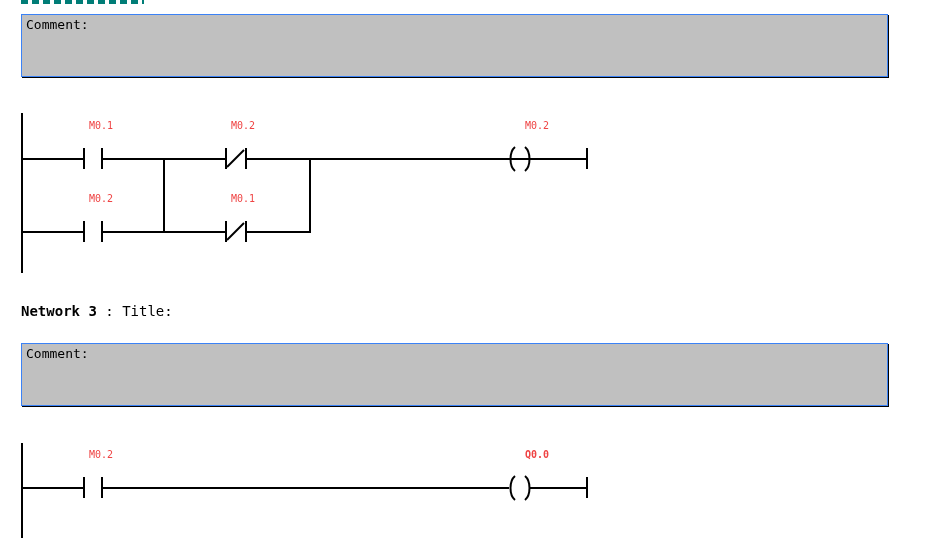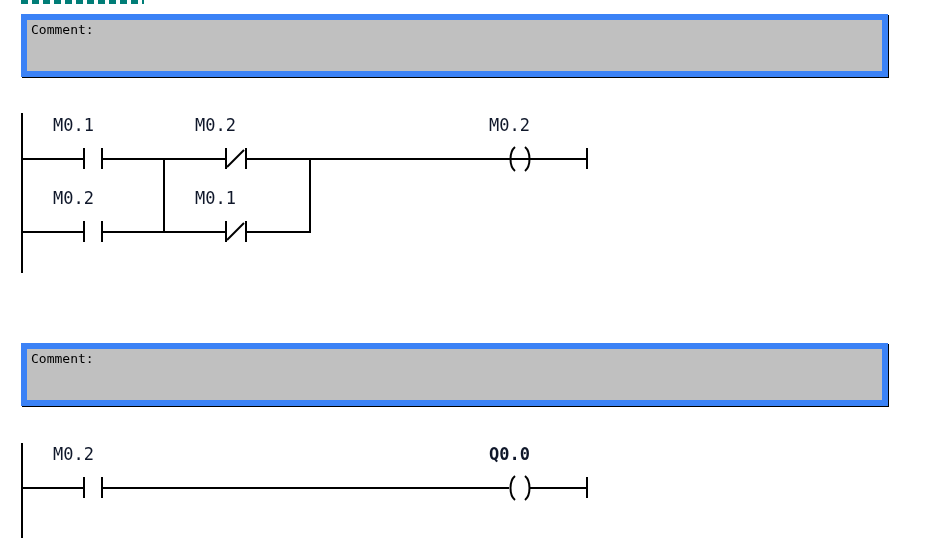--- a/index.html
+++ b/index.html
@@ -34,21 +34,21 @@
     background-image: repeating-linear-gradient(
         to right,
         #007d77 0px, #007d77 7px,
         rgba(255,255,255,0) 7px, rgba(255,255,255,0) 11px);
   }
 
   
   .comment-box {
     position: absolute;
     background: #c0c0c0;
-    border: 6px solid #3b82f6;
+    border: 1px solid #3b82f6;
     box-sizing: border-box;
     box-shadow: 1px 1px 0 0 #000000;
   }
   .comment-box .comment-text {
     position: absolute;
     left: 4px;
     top: 2px;
     font-size: 13px;
     line-height: 16px;
     color: #000000;
@@ -111,25 +111,25 @@
 
   .end-bar {
     position: absolute;
     width: 2px;
     height: 21px;
     background: #000000;
   }
 
   .operand-label {
     position: absolute;
-    font-size: 17px;
+    font-size: 10px;
     line-height: 15px;
     white-space: pre;
-    color: #0f172a;
-    text-align: left;
+    color: #ef4444;
+    text-align: right;
   }
 </style>
 </head>
 <body>
 
 <div class="canvas">
 
   <div class="clipped-underline"></div>
 
   <div class="comment-box" style="left:21px; top:14px; width:867px; height:63px;">
@@ -177,20 +177,21 @@
 
   <div class="operand-label" style="left:489px; top:118px; width:60px;">M0.2</div>
   <div class="coil" style="left:507px; top:146px;">
     <svg width="26" height="26" viewBox="0 0 26 26">
       <path d="M 8 1 C 2 6, 2 20, 8 25" fill="none" stroke="#000000" stroke-width="2"></path>
       <path d="M 18 1 C 24 6, 24 20, 18 25" fill="none" stroke="#000000" stroke-width="2"></path>
     </svg>
   </div>
   <div class="end-bar" style="left:586px; top:148px;"></div>
 
+  <div class="network-header" style="left:21px; top:303px;"><span class="nw-label">Network 3</span><span class="nw-sep"> : </span><span class="nw-title">Title:</span></div>
 
   <div class="comment-box" style="left:21px; top:343px; width:867px; height:63px;">
     <span class="comment-text">Comment:</span>
   </div>
 
   <div class="rail" style="left:21px; top:443px; height:95px;"></div>
 
   <div class="wire-h" style="left:21px; top:487px; width:62px;"></div>
   <div class="wire-h" style="left:101px; top:487px; width:408px;"></div>
 

